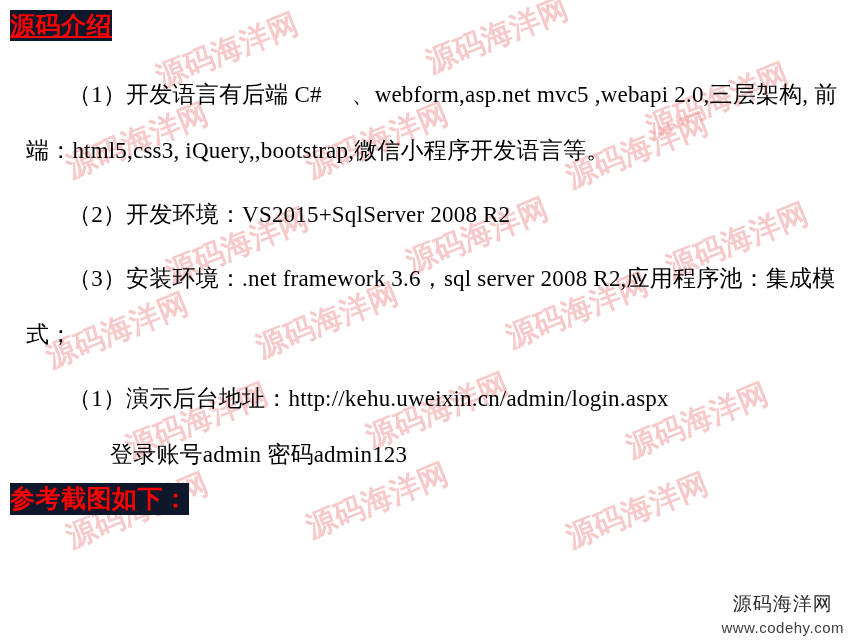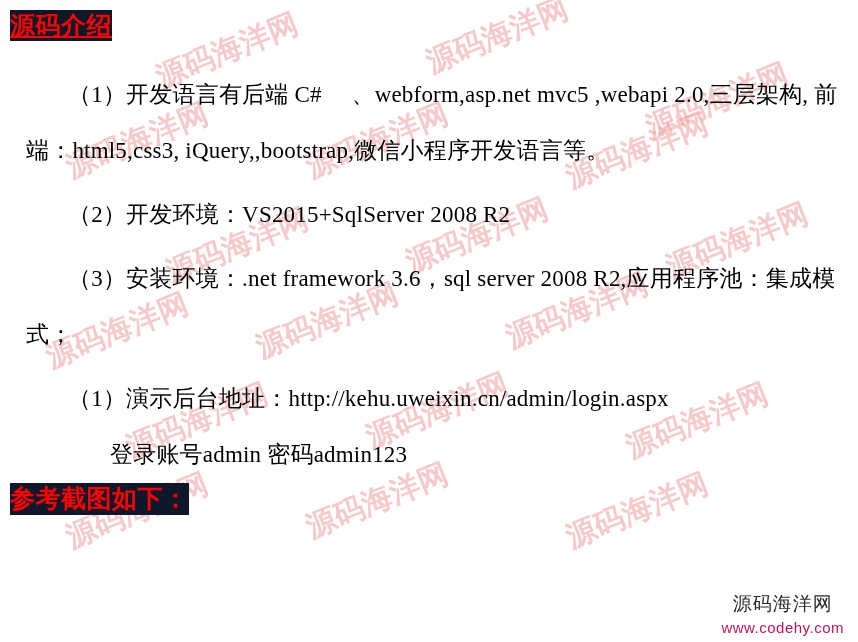--- a/index.html
+++ b/index.html
@@ -92,21 +92,21 @@
   }
   .site-name {
     font-family: "Liberation Sans", "DejaVu Sans", sans-serif;
     font-size: 19px;
     color: #2b2b2b;
     letter-spacing: 1px;
   }
   .site-url {
     font-family: "Liberation Sans", "DejaVu Sans", sans-serif;
     font-size: 15px;
-    color: #be185d;
+    color: #404040;
     letter-spacing: 0.5px;
     margin-top: 2px;
   }
 </style>
 </head>
 <body>
 
 <div class="page">
 
   <div class="watermark-layer">

